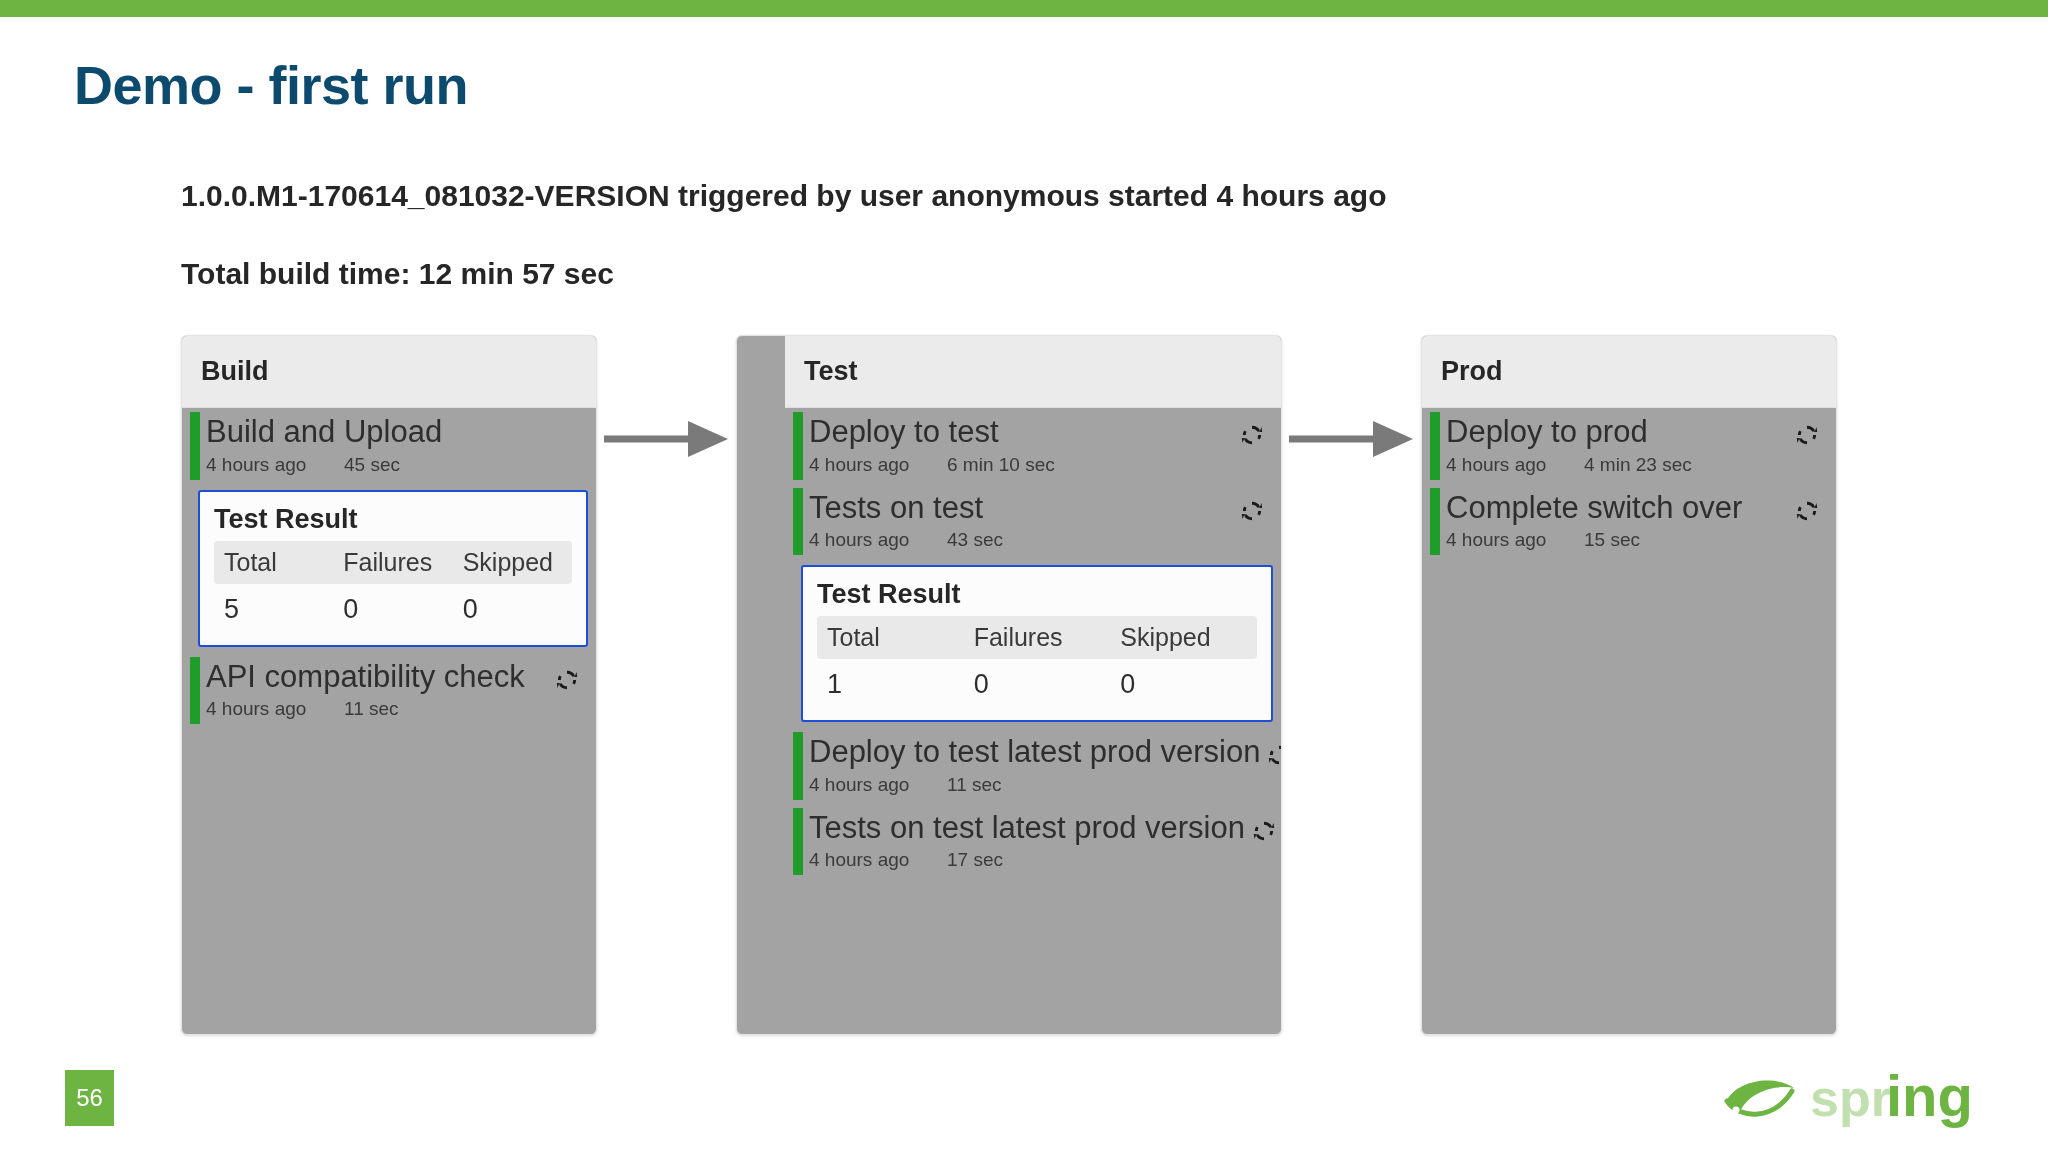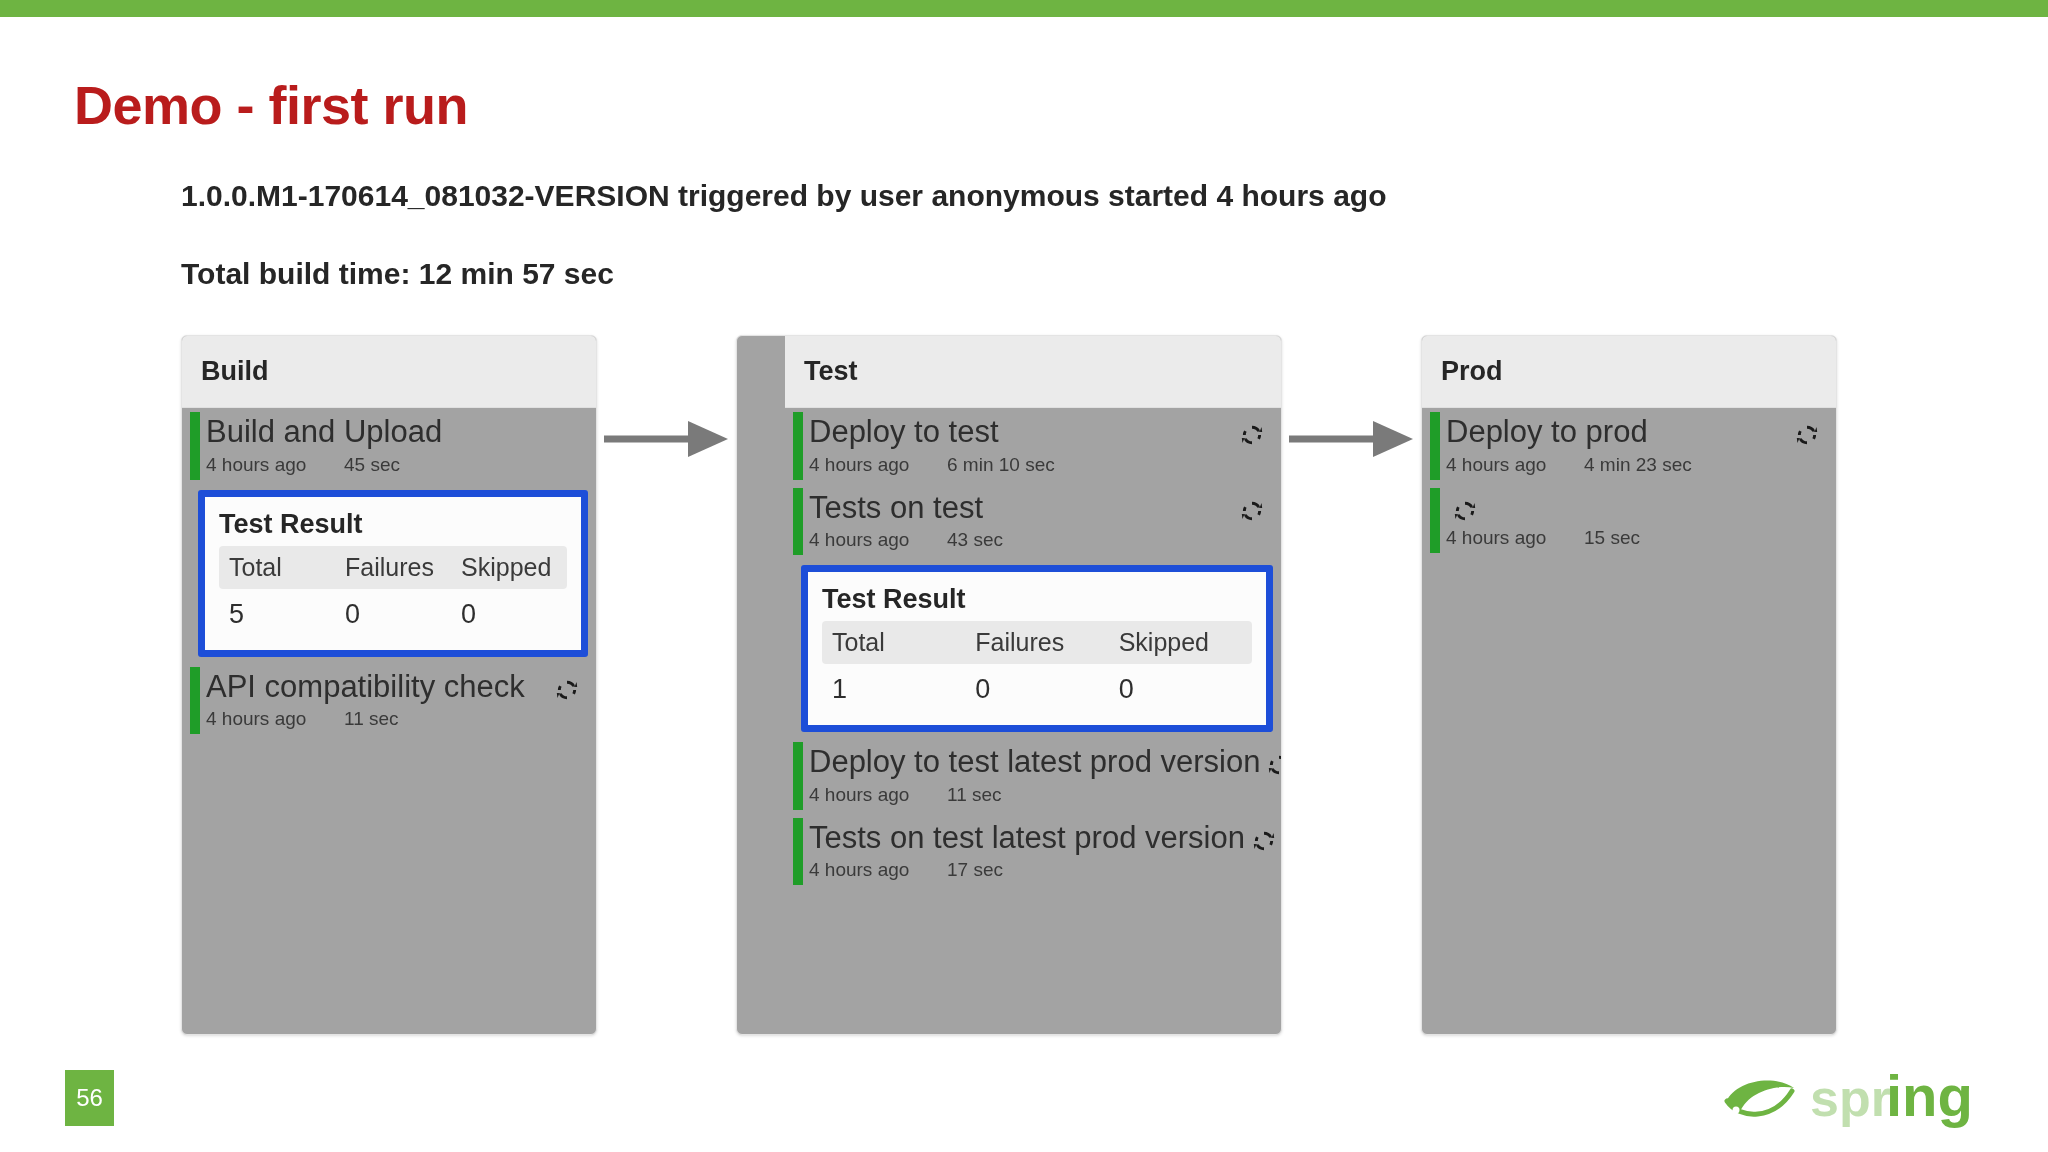--- a/index.html
+++ b/index.html
@@ -25,24 +25,23 @@
     background: #6EB442;
   }
 
   
   .slide-title {
     position: absolute;
     left: 74px;
     top: 54px;
     font-size: 54px;
     font-weight: bold;
-    color: #b91c1c;
+    color: #0c4a6e;
     letter-spacing: -0.5px;
     white-space: nowrap;
-    margin-top: 20px;
   }
 
   
   .build-line {
     position: absolute;
     left: 181px;
     font-size: 30px;
     font-weight: bold;
     color: #262626;
     white-space: nowrap;
@@ -132,21 +131,21 @@
     width: 26px;
     height: 26px;
     margin-top: 8px;
     margin-left: 6px;
   }
   .refresh-icon svg { display: block; width: 26px; height: 26px; }
 
   
   .test-result {
     margin: 6px 8px 6px 16px;
-    border: 7px solid #1d4ed8;
+    border: 2px solid #1d4ed8;
     border-radius: 3px;
     background: #fcfcfc;
     padding: 12px 14px 16px 14px;
     box-sizing: border-box;
   }
   .tr-title {
     font-size: 27px;
     font-weight: bold;
     color: #262626;
     margin-bottom: 6px;
@@ -416,20 +415,21 @@
               </span>
             </div>
             <div class="job-meta">
               <span class="job-ago">4 hours ago</span>
               <span class="job-dur">4 min 23 sec</span>
             </div>
           </div>
           <div class="job">
             <div class="job-bar"></div>
             <div class="job-head">
+              <div class="job-name">Complete switch over</div>
               <span class="refresh-icon">
                 <svg viewBox="0 0 24 24" xmlns="http://www.w3.org/2000/svg">
                   <path d="M12 3.5a8.5 8.5 0 0 1 7.4 4.3l-2.3 1.3A5.85 5.85 0 0 0 12 6.2V3.5z" fill="#1a1a1a"></path>
                   <path d="M19.3 8.2l1.5-3.6.6 4.6-4.4-.3 2.3-0.7z" fill="#1a1a1a"></path>
                   <path d="M12 20.5a8.5 8.5 0 0 1-7.4-4.3l2.3-1.3A5.85 5.85 0 0 0 12 17.8v2.7z" fill="#1a1a1a"></path>
                   <path d="M4.7 15.8l-1.5 3.6-.6-4.6 4.4.3-2.3.7z" fill="#1a1a1a"></path>
                   <path d="M3.6 12a8.4 8.4 0 0 1 1.1-4.2l2.3 1.3A5.8 5.8 0 0 0 6.3 12H3.6z" fill="#1a1a1a"></path>
                   <path d="M20.4 12a8.4 8.4 0 0 1-1.1 4.2l-2.3-1.3a5.8 5.8 0 0 0 .7-2.9h2.7z" fill="#1a1a1a"></path>
                 </svg>
               </span>

